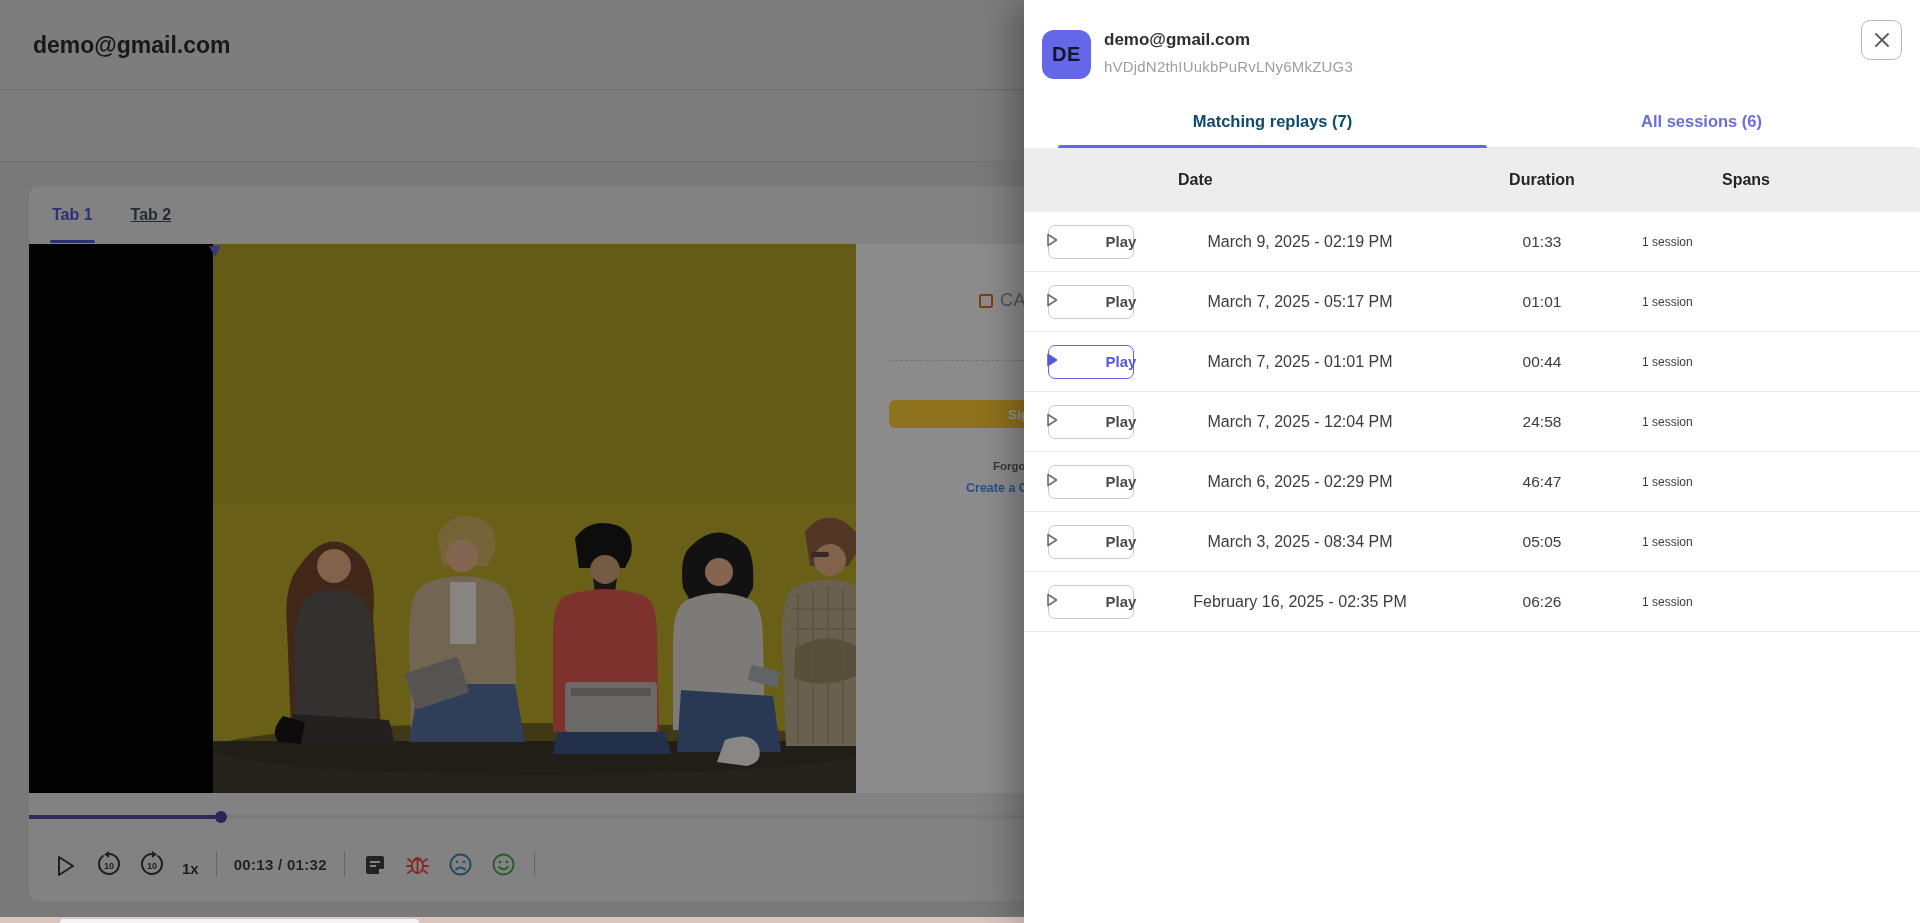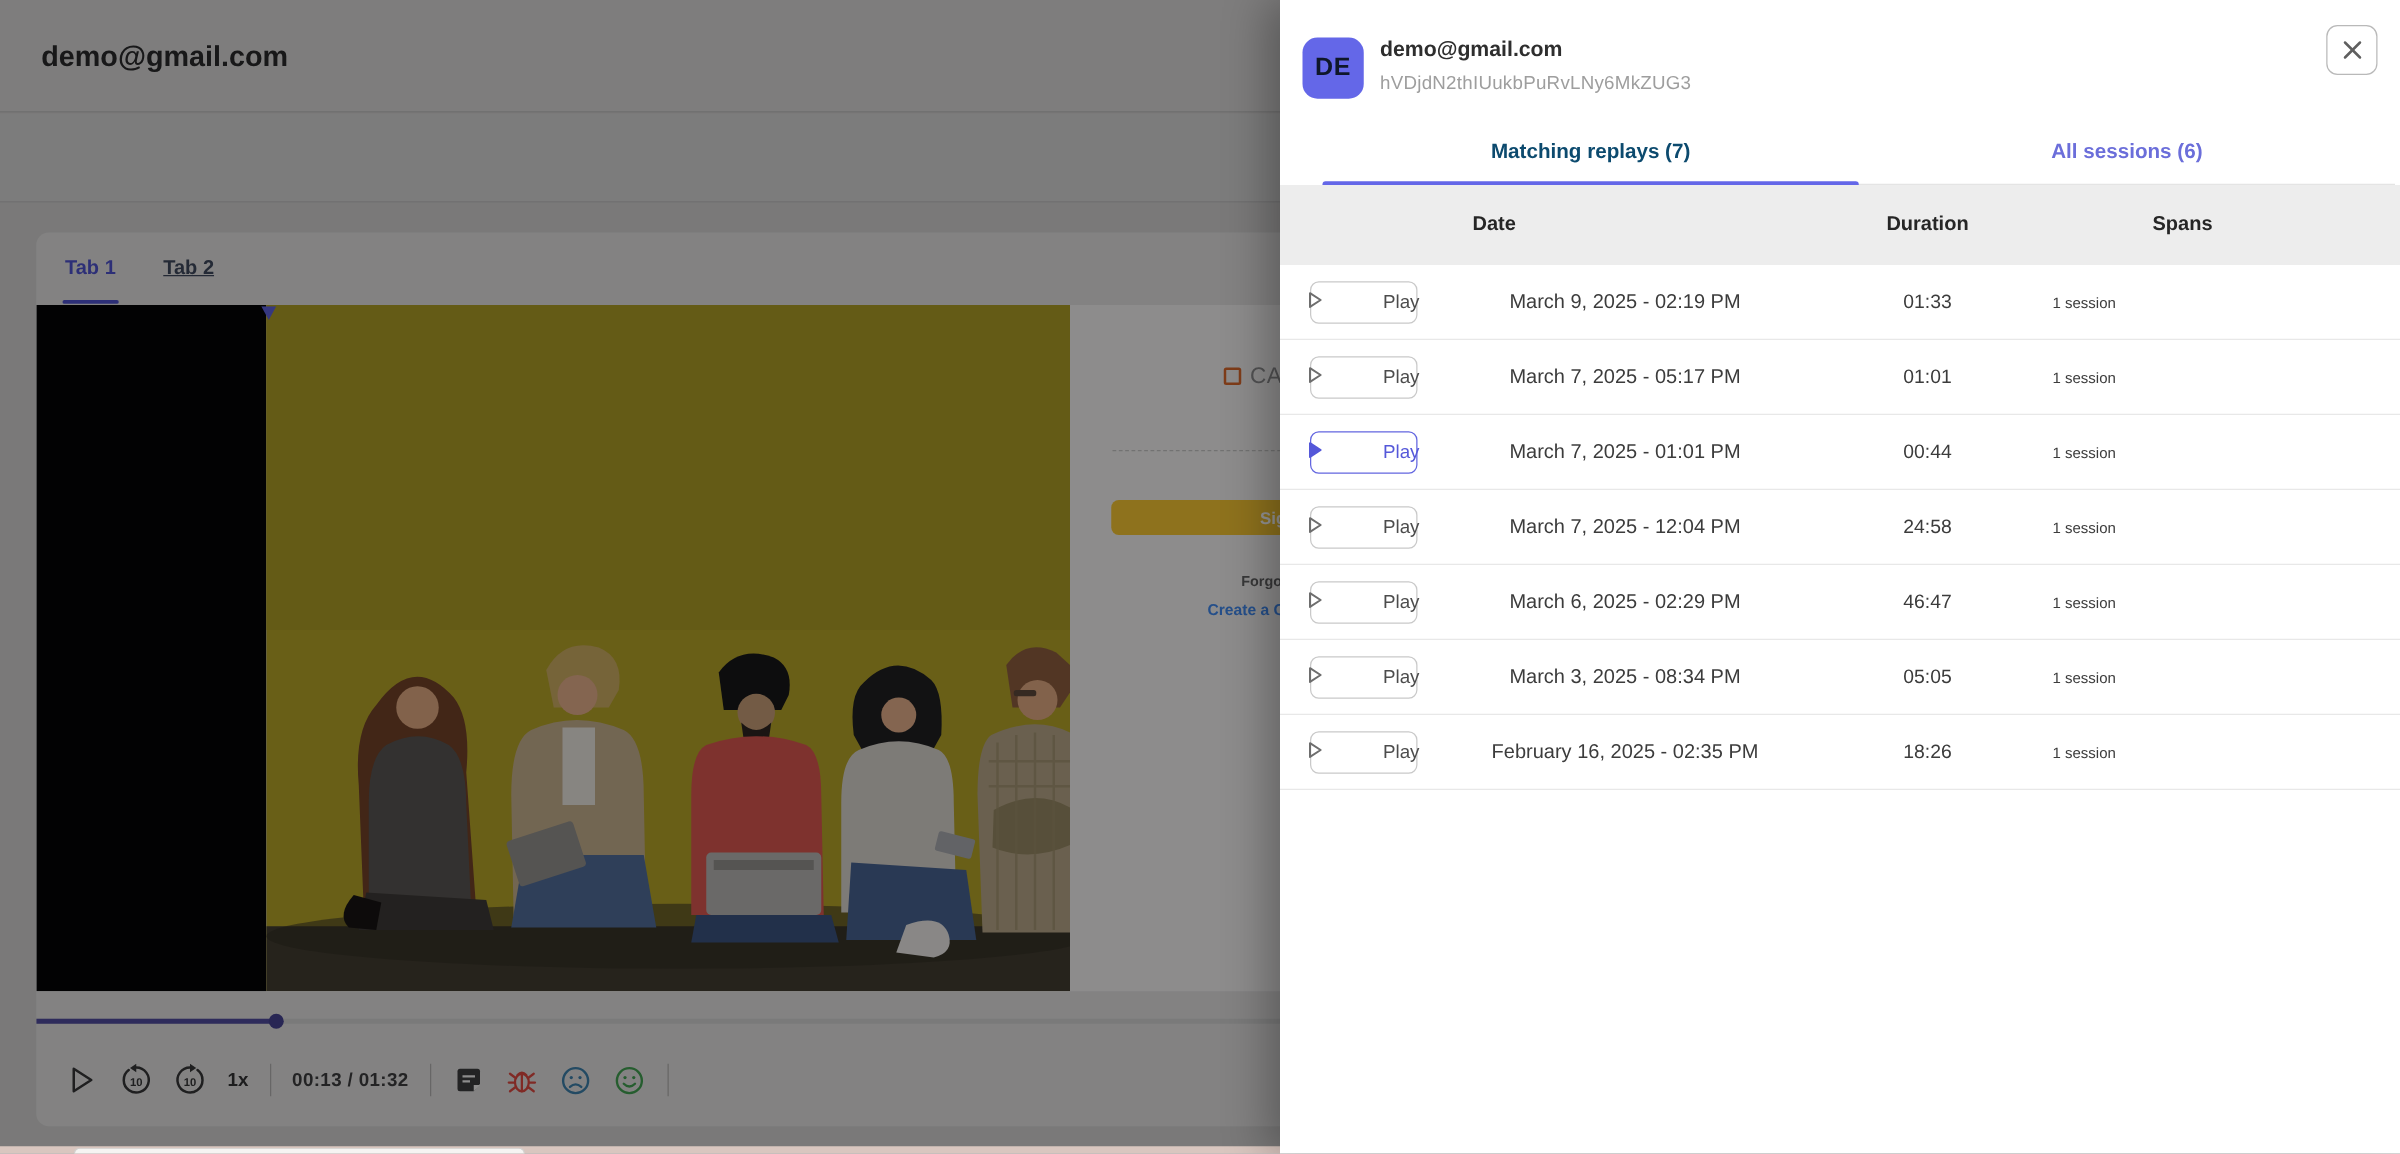--- a/index.html
+++ b/index.html
@@ -34,21 +34,21 @@
   .site-signin { position:absolute; left:33px; top:156px; width:190px; height:28px; background:#f2c12e; border-radius:6px; }
   .site-signin-label { position:absolute; left:119px; top:0; height:28px; display:flex; align-items:center; color:#fdfdfb; font-size:13.5px; font-weight:600; }
   .site-forgot { position:absolute; left:137px; top:216px; font-size:11.5px; font-weight:600; color:#5e5e5e; white-space:nowrap; }
   .site-create { position:absolute; left:110px; top:237px; font-size:12.5px; font-weight:700; color:#3d85e8; white-space:nowrap; }
 
   .progress { position:absolute; left:0; top:629px; width:100%; height:4px; background:#cfcfcd; cursor:pointer; }
   .progress-fill { position:absolute; left:0; top:0; height:100%; background:#4c4898; }
   .progress-thumb { position:absolute; top:-4px; width:12px; height:12px; border-radius:50%; background:#433f8c; }
 
   .controls { position:absolute; left:0; top:648px; width:100%; height:60px; display:flex; align-items:center; padding-left:24px; gap:17px; }
-  .ctl { display:flex; align-items:center; justify-content:center; width:26px; height:26px; cursor:pointer; }
+  .ctl { display:flex; align-items:flex-end; justify-content:center; width:26px; height:26px; cursor:pointer; }
   .ctl svg { display:block; }
   .ctl-speed { font-size:15px; font-weight:700; color:#2f2f2f; width:auto; }
   .ctl-divider { width:1px; height:26px; background:#aeadab; }
   .ctl-time { font-size:15px; font-weight:600; color:#3a3a3a; white-space:nowrap; letter-spacing:0.3px; }
 
   
   .backdrop { position:absolute; inset:0; background:rgba(5,5,8,0.42); }
 
   
   .bottom-strip { position:absolute; left:0; top:917px; width:1024px; height:6px; background:#d9c6bf; }
@@ -70,21 +70,21 @@
   .dtab.active::after { content:""; position:absolute; left:0; right:0; bottom:-3px; height:5px; background:#6467e8; border-radius:3px; }
 
   .thead { position:absolute; left:0; top:148px; width:100%; height:64px; background:#ededed; display:grid; grid-template-columns:134px 284px 200px 208px 1fr; align-items:center; font-size:16px; font-weight:700; color:#262626; }
   .th-date { padding-left:20px; text-align:left; }
   .th-c { text-align:center; }
 
   .tbody { position:absolute; left:0; top:212px; width:100%; }
   .trow { width:100%; height:60px; display:grid; grid-template-columns:134px 284px 200px 208px 1fr; align-items:center; border-bottom:1px solid #e8e8e8; background:#fff; }
   .c-play { padding-left:24px; }
   .play-btn { display:inline-flex; align-items:center; justify-content:center; gap:8px; width:86px; height:34px; background:#fff; border:1px solid #c9c9c9; border-radius:7px; cursor:pointer; font-family:"Liberation Sans", sans-serif; }
-  .play-btn .p-lbl { font-size:15px; font-weight:400; color:#4c4c4c;margin-left:40px; }
+  .play-btn .p-lbl { font-size:15px; font-weight:700; color:#4c4c4c;margin-left:40px; }
   .play-btn svg path { fill:none; stroke:#6e6e6e; stroke-width:1.6; stroke-linejoin:round; }
   .trow.active .play-btn { border:1.5px solid #6366e0; }
   .trow.active .play-btn .p-lbl { color:#5558d9; }
   .trow.active .play-btn svg path { fill:#5558d9; stroke:#5558d9; }
   .c-date { text-align:center; font-size:16px; color:#3c3c3c; }
   .c-dur { text-align:center; font-size:15.5px; color:#3c3c3c; }
   .c-span { text-align:left; font-size:12px; color:#3c3c3c; }
 </style>
 </head>
 <body>
@@ -387,18 +387,18 @@
       <button class="play-btn">
         <span>
           <svg width="12" height="14" viewBox="0 0 12 14">
                   <path d="M2 1.5 L10.5 7 L2 12.5 Z"></path>
                 </svg>
         </span>
         <span class="p-lbl">Play</span>
       </button>
     </div>
     <div class="c-date">February 16, 2025 - 02:35 PM</div>
-    <div class="c-dur">18:26</div>
+    <div class="c-dur">06:26</div>
     <div class="c-span">1 session</div>
   </div>
 </div>
   </div>
 </div>
 
 </body></html>

